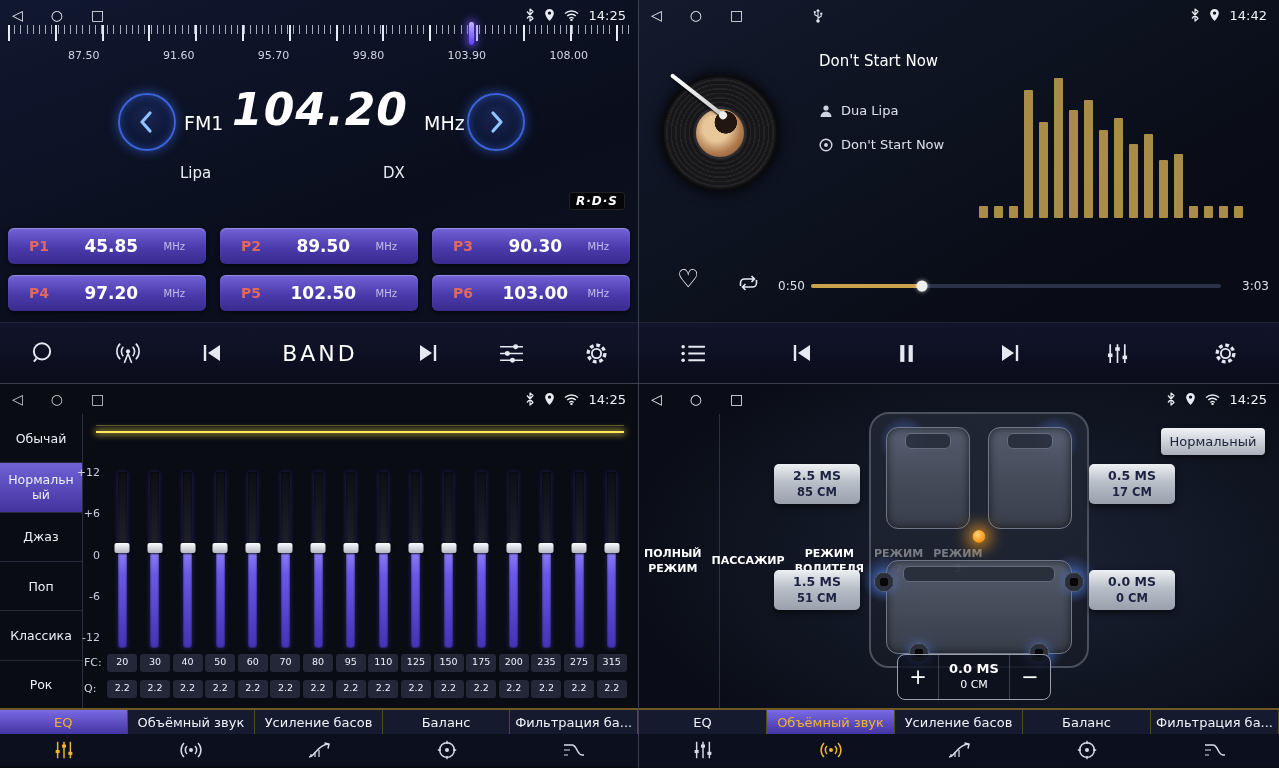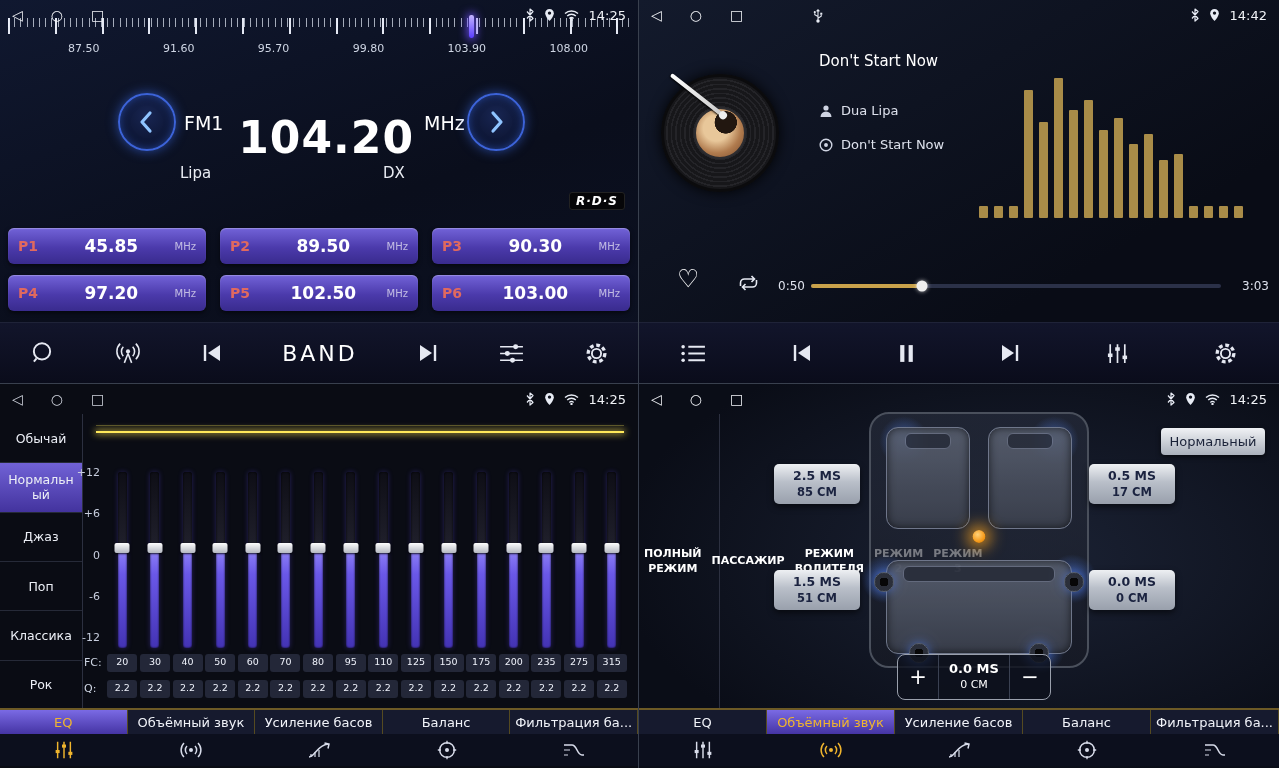--- a/index.html
+++ b/index.html
@@ -14,42 +14,42 @@
 
   
   .statusbar{position:absolute;top:0;left:0;right:0;height:30px;display:flex;align-items:center;padding:0 12px;z-index:8;}
   .nav{font-size:14px;color:#f0f2f6;margin-right:28px;cursor:default;line-height:1;}
   .sb-spacer{flex:1;}
   .sb-ico{display:flex;align-items:center;margin-left:9px;}
   .sb-time{margin-left:10px;font-size:13px;color:#f0f2f6;}
   .usb{margin-left:42px;display:flex;align-items:center;}
 
   
-  .ruler{position:absolute;left:0;right:0;top:18px;height:46px;}
+  .ruler{position:absolute;left:0;right:0;top:25px;height:46px;}
   .ticks-minor{position:absolute;left:8px;right:8px;top:0;height:9px;background:repeating-linear-gradient(90deg,rgba(215,222,235,.75) 0 1px,transparent 1px 6.2px);}
   .ticks-major{position:absolute;left:8px;right:8px;top:0;height:16px;background:repeating-linear-gradient(90deg,rgba(240,244,255,.95) 0 2px,transparent 2px 46.8px);}
   .tuner-needle{position:absolute;top:-3px;width:5px;height:23px;border-radius:2px;background:linear-gradient(180deg,#c3b4ff,#5a3cff);box-shadow:0 0 9px 2px rgba(110,80,255,.85);}
   .ruler-labels{position:absolute;left:0;right:0;top:24px;display:flex;justify-content:space-between;padding:0 50px 0 68px;}
   .rlabel{font-size:11px;color:#cfd6e4;}
 
   .tune-btn{position:absolute;top:93px;width:54px;height:54px;border-radius:50%;
     background:radial-gradient(circle at 50% 38%,#182552 0%,#0c1430 72%);
     border:2px solid #3c63d8;display:flex;align-items:center;justify-content:center;
     box-shadow:0 0 12px rgba(60,110,240,.6),inset 0 0 9px rgba(60,110,240,.5);cursor:pointer;}
   #tune-down{left:118px;} #tune-up{left:467px;}
   .band-label{position:absolute;left:184px;top:112px;font-size:19px;color:#fff;}
-  .freq-display{position:absolute;left:226px;top:112px;width:188px;text-align:right;font-size:44px;font-weight:bold;letter-spacing:1px;color:#fff;}
+  .freq-display{position:absolute;left:226px;top:84px;width:188px;text-align:center;font-size:44px;font-weight:bold;letter-spacing:1px;color:#fff;font-style:italic;}
   .unit-label{position:absolute;left:424px;top:112px;font-size:19px;color:#fff;}
   .stereo-label{position:absolute;left:180px;top:164px;font-size:15px;color:#e9ecf3;}
   .dx-label{position:absolute;left:383px;top:164px;font-size:15px;color:#e9ecf3;}
   .rds-badge{position:absolute;right:13px;top:192px;background:#060608;border:1px solid #222;border-radius:3px;
     padding:1px 6px;font-size:12px;font-weight:bold;font-style:italic;letter-spacing:1px;color:#fff;}
 
   .preset-grid{position:absolute;left:8px;right:8px;top:228px;display:grid;grid-template-columns:repeat(3,1fr);gap:11px 14px;}
-  .preset{height:36px;border-radius:6px;display:flex;align-items:center;padding:0 10px;cursor:pointer;
+  .preset{height:36px;border-radius:6px;display:flex;align-items:center;padding:0 21px;cursor:pointer;
     background:linear-gradient(180deg,#7263d8 0%,#4b3aab 55%,#392b8e 100%);
     box-shadow:inset 0 1px 1px rgba(255,255,255,.28),0 2px 4px rgba(0,0,0,.55);}
   .pnum{color:#e0695f;font-weight:bold;font-size:14px;width:30px;}
   .pfreq{color:#fff;font-weight:bold;font-size:17px;flex:1;text-align:center;}
   .punit{color:rgba(255,255,255,.65);font-size:10px;}
 
   .toolbar{position:absolute;left:0;right:0;bottom:0;height:60px;display:flex;align-items:center;justify-content:space-around;
     background:linear-gradient(180deg,#12152b,#0a0c1b);border-top:1px solid #1f2338;color:#e6e9f2;}
   .tb-item{display:flex;align-items:center;justify-content:center;cursor:pointer;color:#e6e9f2;}
   .band-btn{font-size:22px;letter-spacing:3px;color:#fff;}

